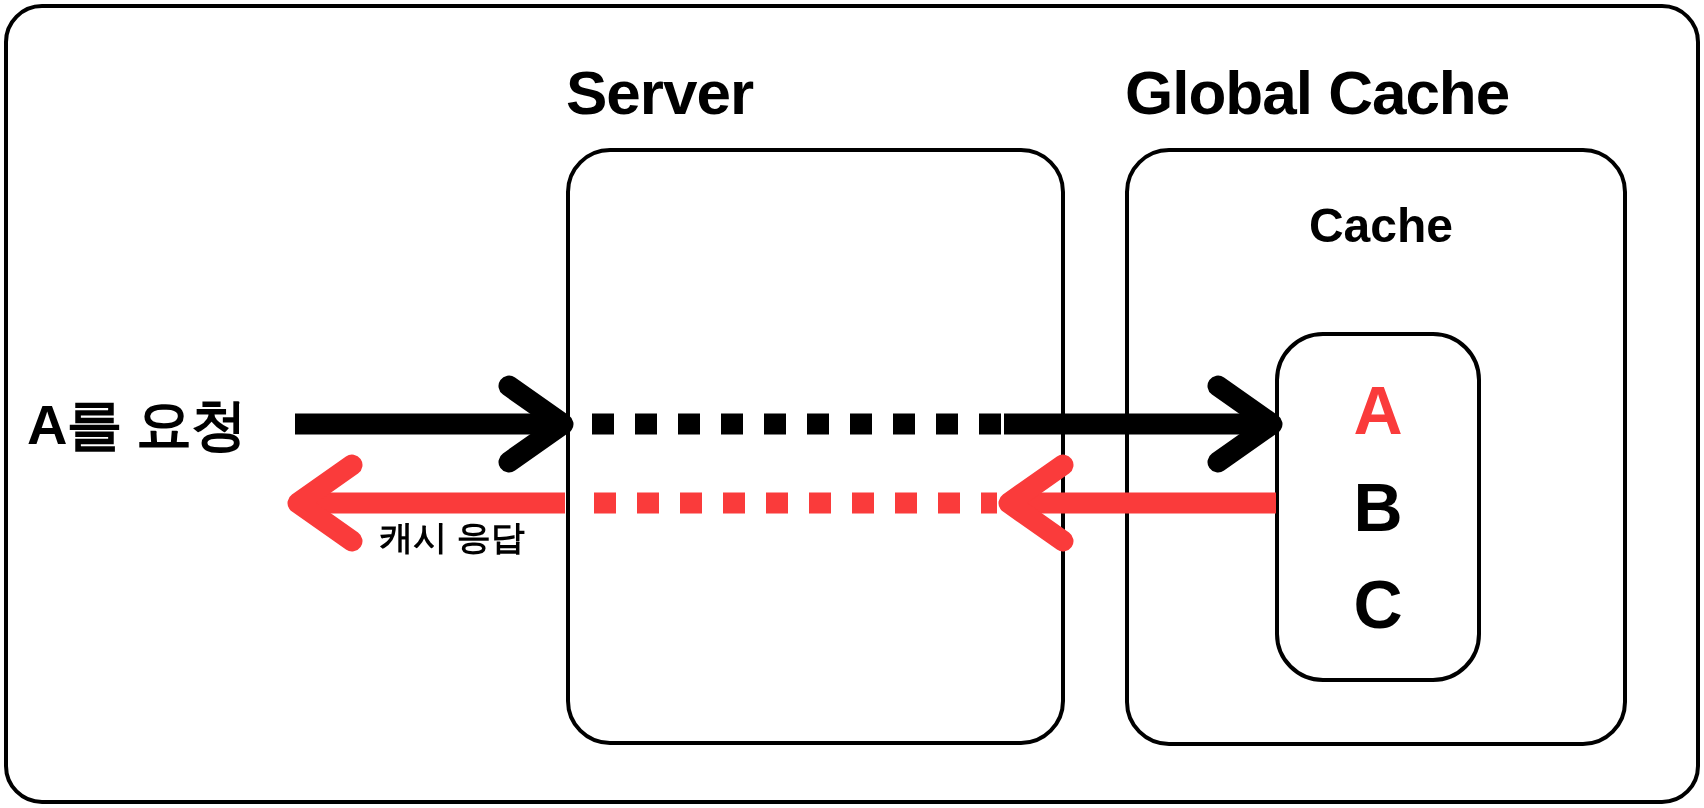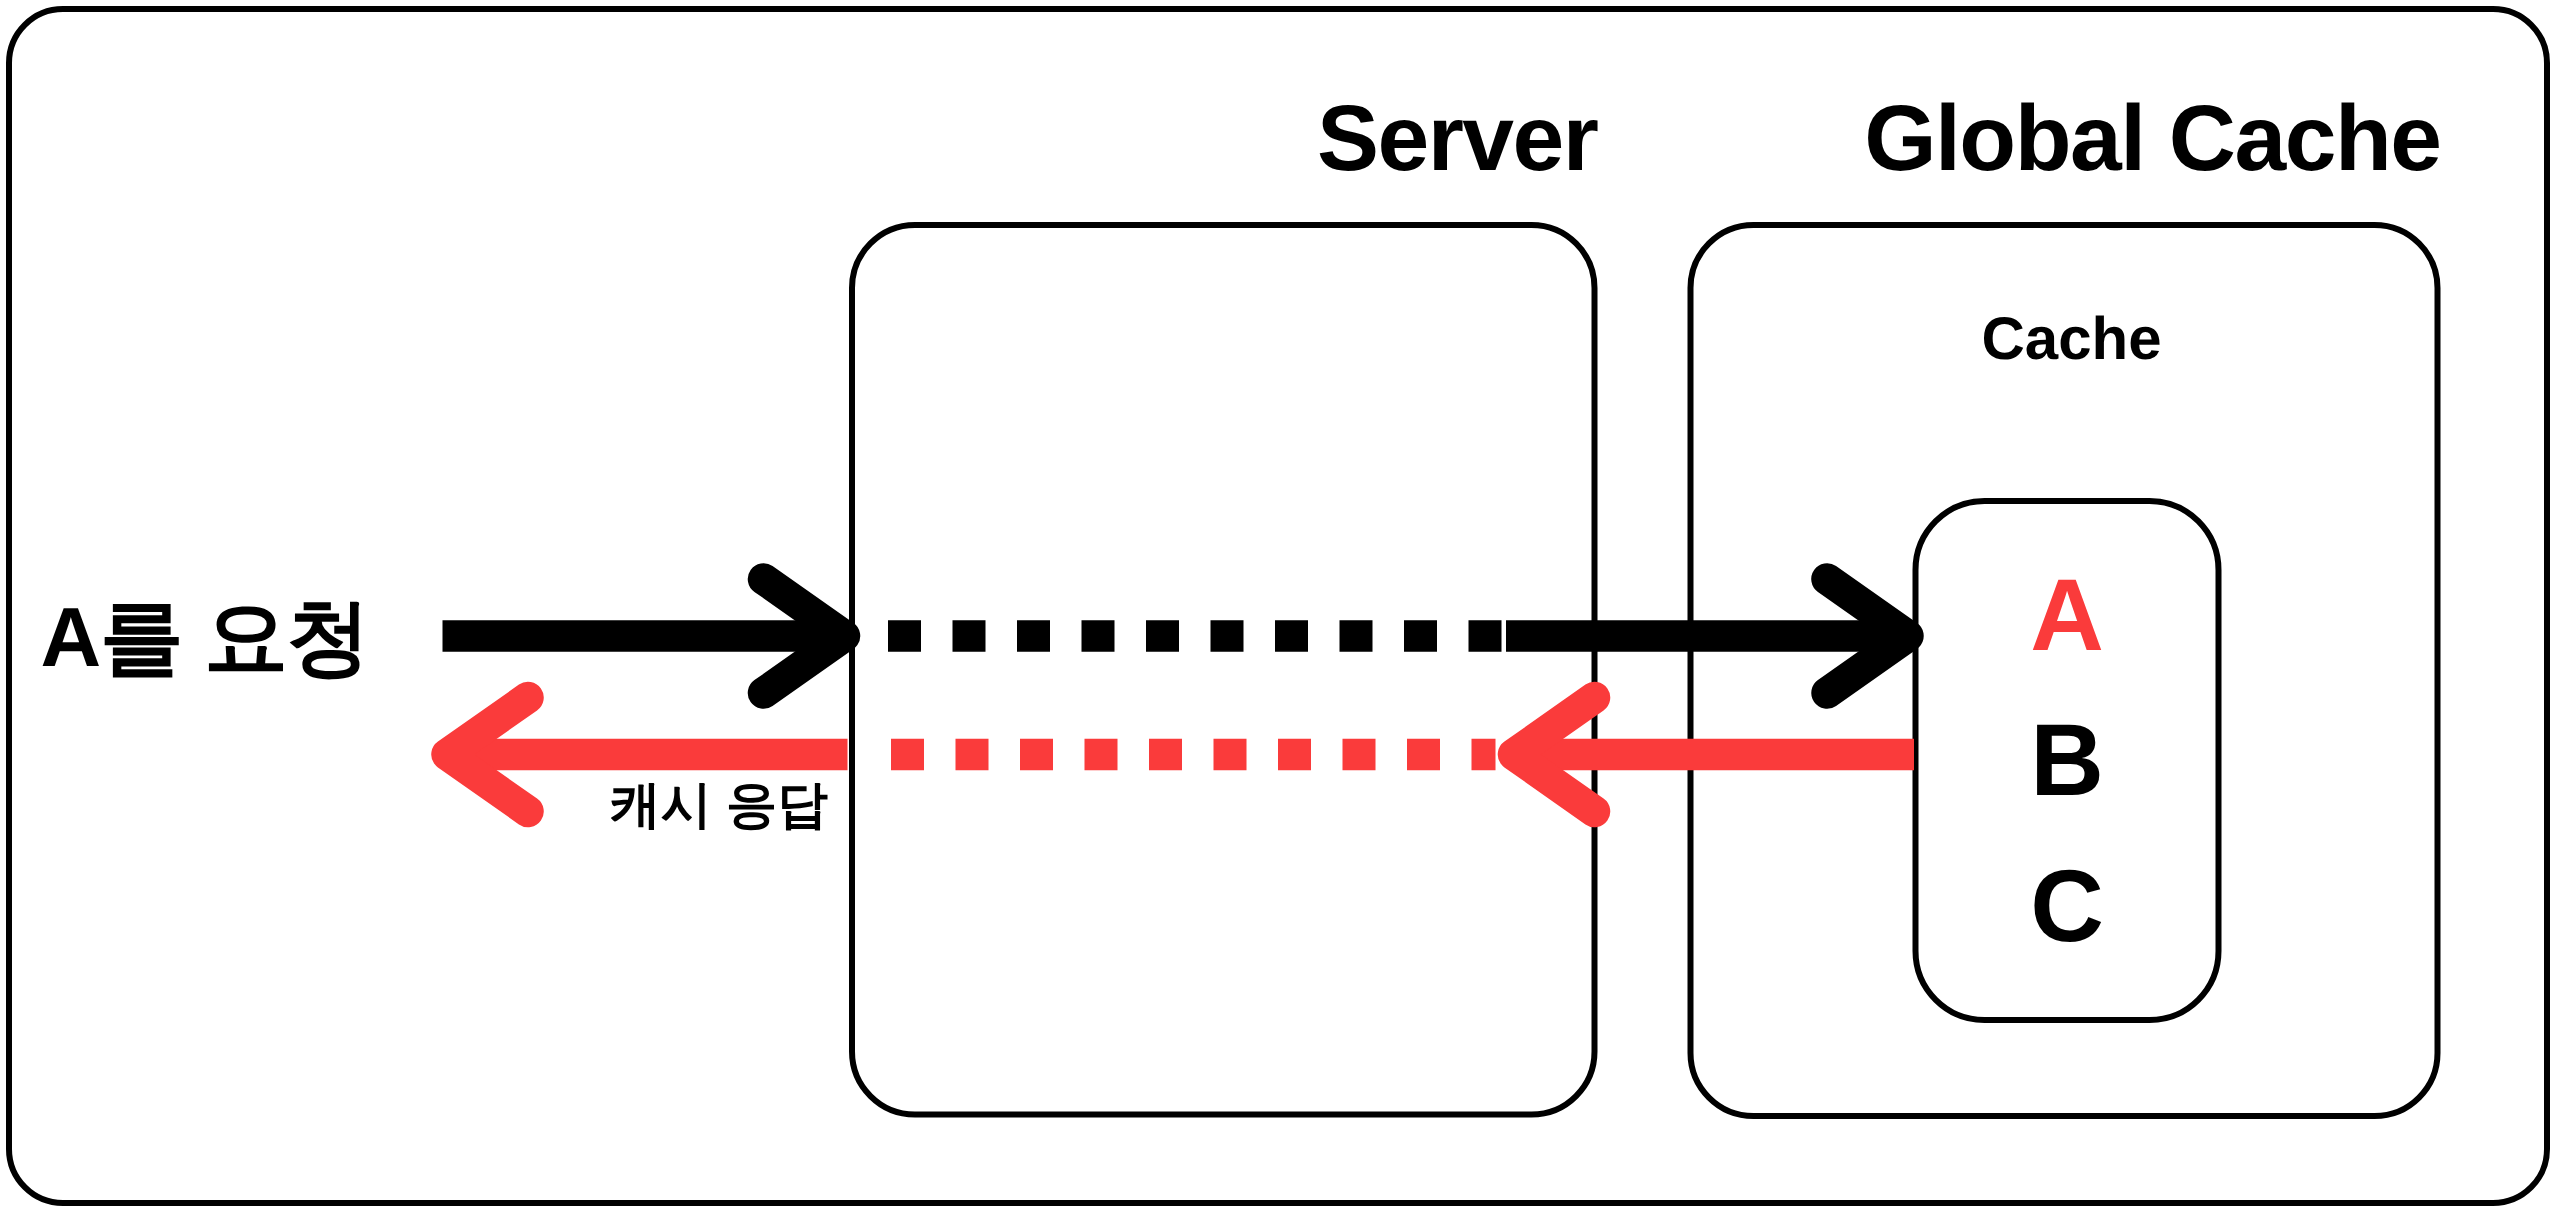--- a/index.html
+++ b/index.html
@@ -12,42 +12,42 @@
     border:4px solid #000;border-radius:38px;
   }
   .box{
     position:absolute;border:4px solid #000;border-radius:44px;background:transparent;
   }
   .server-box{left:566px;top:148px;width:491px;height:589px;}
   .gc-box{left:1125px;top:148px;width:494px;height:590px;}
   .cache-box{left:1275px;top:332px;width:198px;height:342px;border-radius:48px;}
   .title{
     position:absolute;top:56px;height:74px;line-height:74px;
-    font-size:62px;font-weight:700;letter-spacing:-1px;color:#000;text-align:right;
+    font-size:62px;font-weight:700;letter-spacing:-1px;color:#000;text-align:left;
   }
   .server-title{left:566px;width:499px;}
   .gc-title{left:1125px;width:502px;}
   .cache-mem-label{
     position:absolute;left:1231px;top:198px;width:300px;
-    font-size:40px;font-weight:700;line-height:56px;color:#000;text-align:center;
+    font-size:48px;font-weight:700;line-height:56px;color:#000;text-align:center;
   }
   .cache-items{
     position:absolute;left:1275px;top:332px;width:206px;height:350px;
     display:flex;flex-direction:column;justify-content:center;align-items:center;
   }
   .cache-item{
     font-size:68px;font-weight:700;line-height:97px;color:#000;text-align:center;
   }
   .request-label{
     position:absolute;left:27px;top:392px;width:260px;height:66px;line-height:66px;
     font-size:56px;font-weight:700;letter-spacing:-1px;color:#000;text-align:left;white-space:nowrap;
   }
   .response-label{
     position:absolute;left:352px;top:517px;width:200px;height:40px;line-height:40px;
-    font-size:34px;font-weight:700;color:#000;text-align:right;white-space:nowrap;
+    font-size:34px;font-weight:700;color:#000;text-align:center;white-space:nowrap;
   }
   svg.arrows{position:absolute;left:0;top:0;width:1704px;height:808px;pointer-events:none;}
 </style>
 </head>
 <body>
 
 <div class="canvas">
 
   <div class="outer-frame"></div>
 

